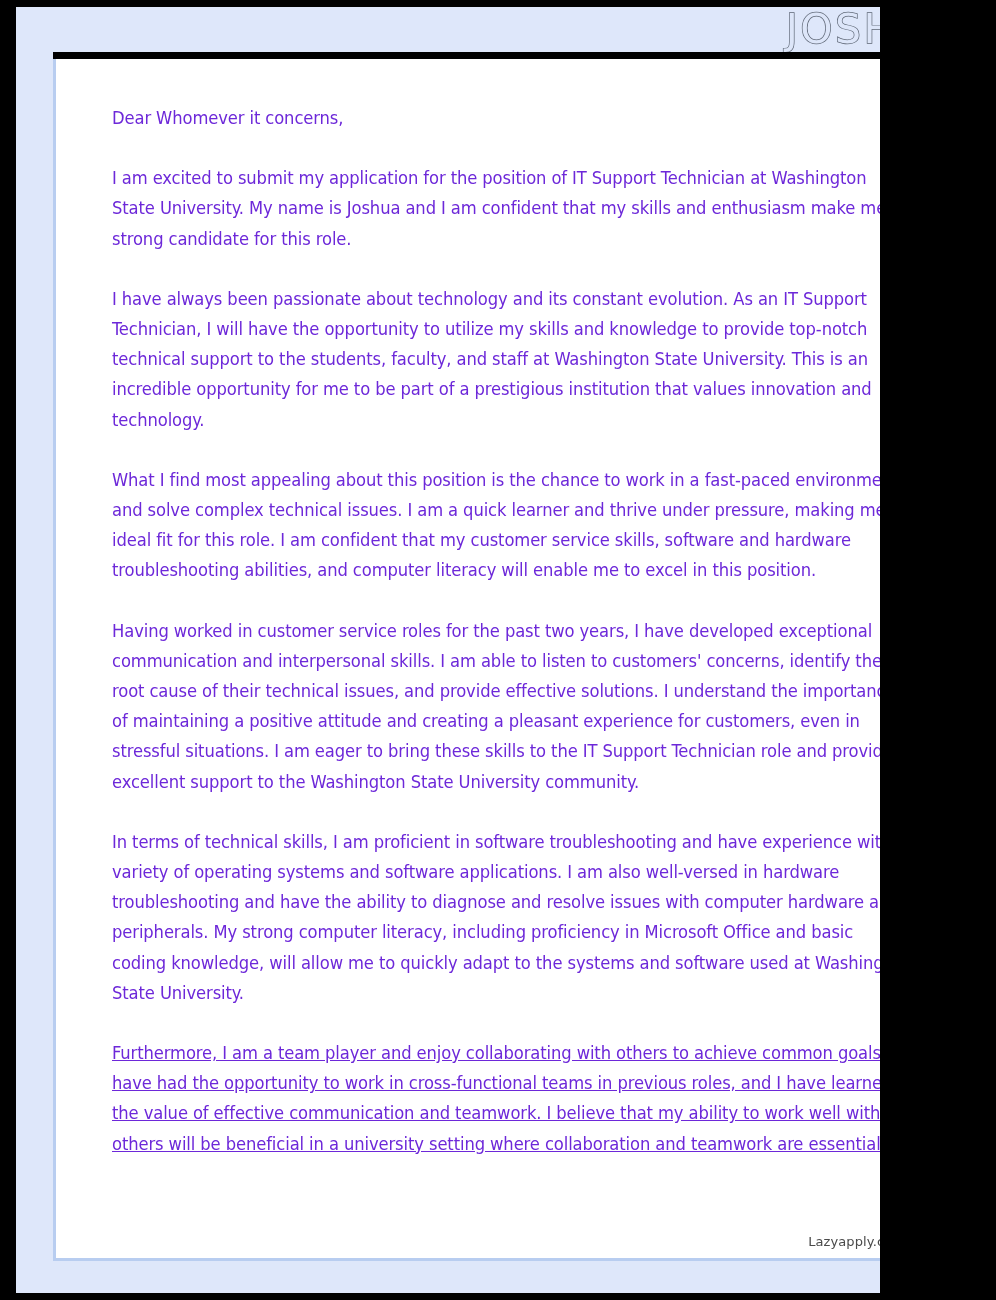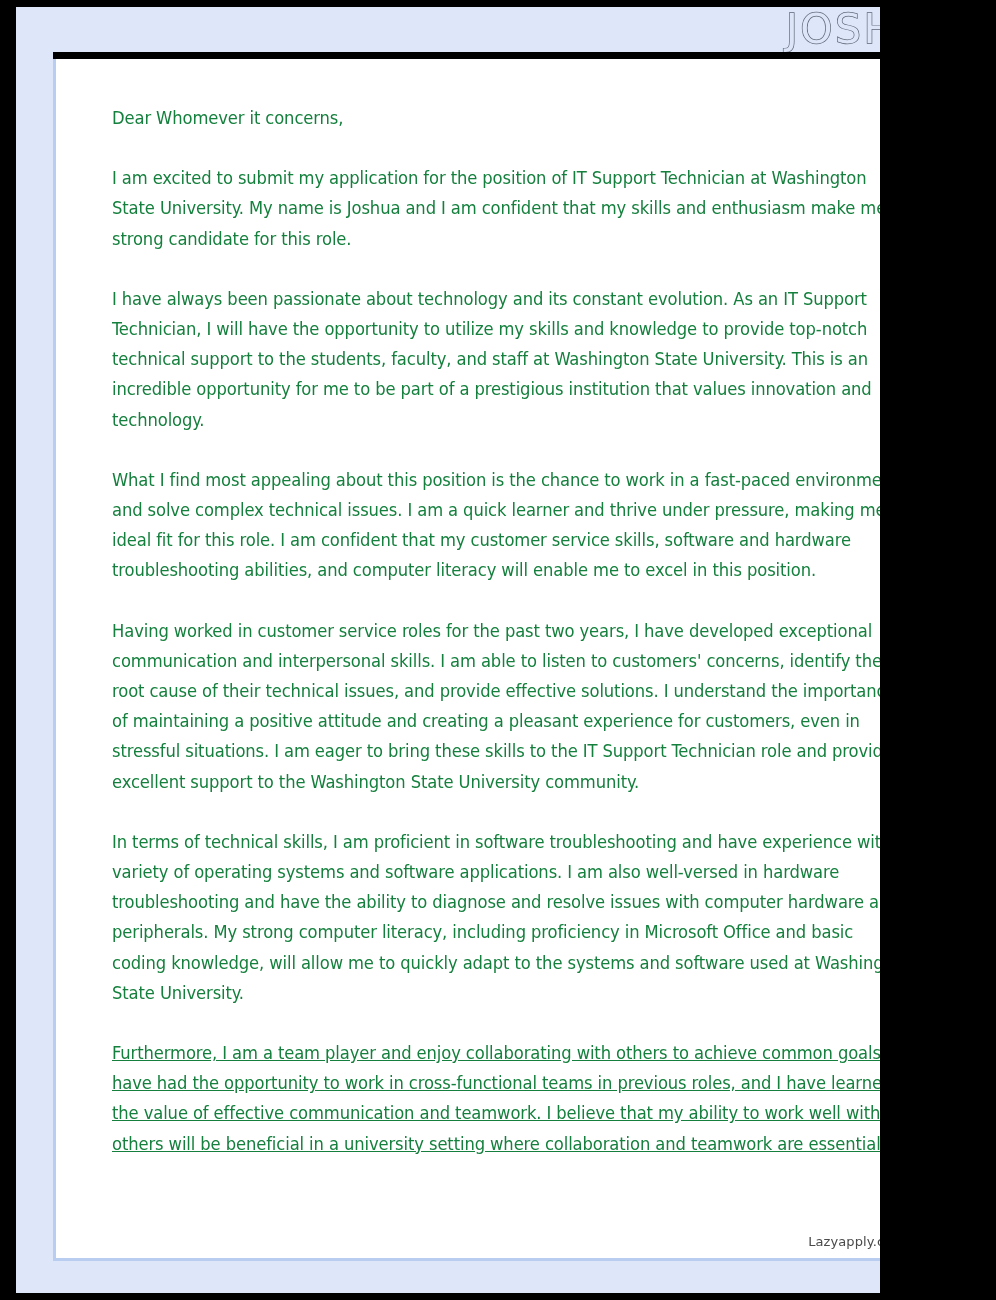--- a/index.html
+++ b/index.html
@@ -96,21 +96,21 @@
     padding-top: 44px;
   }
 
   .letter-line,
   .letter-para {
     font-family: "DejaVu Sans Condensed", "DejaVu Sans", sans-serif;
     font-size: 18.2px;
     font-weight: 300;
     font-stretch: condensed;
     line-height: 30.2px;
-    color: #15803d;
+    color: #6d28d9;
     margin: 0 0 30px 0;
     text-align: left;
     letter-spacing: -0.1px;
   }
   .letter-para:last-child {
     margin-bottom: 0;
     text-decoration: underline;
   }
 
   

